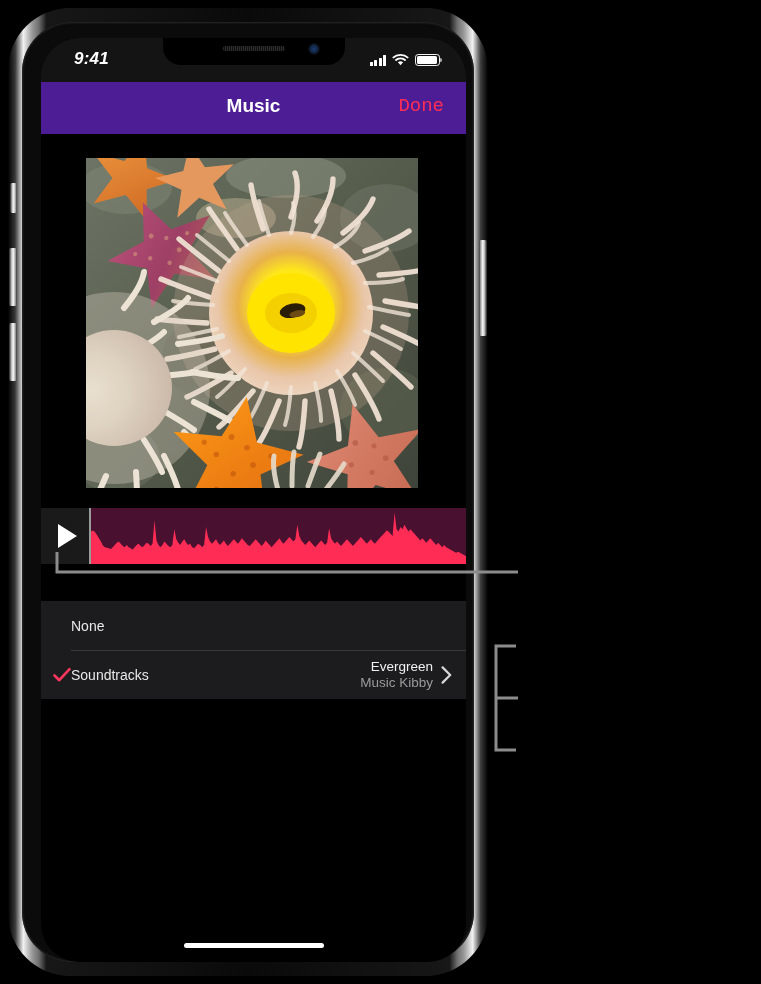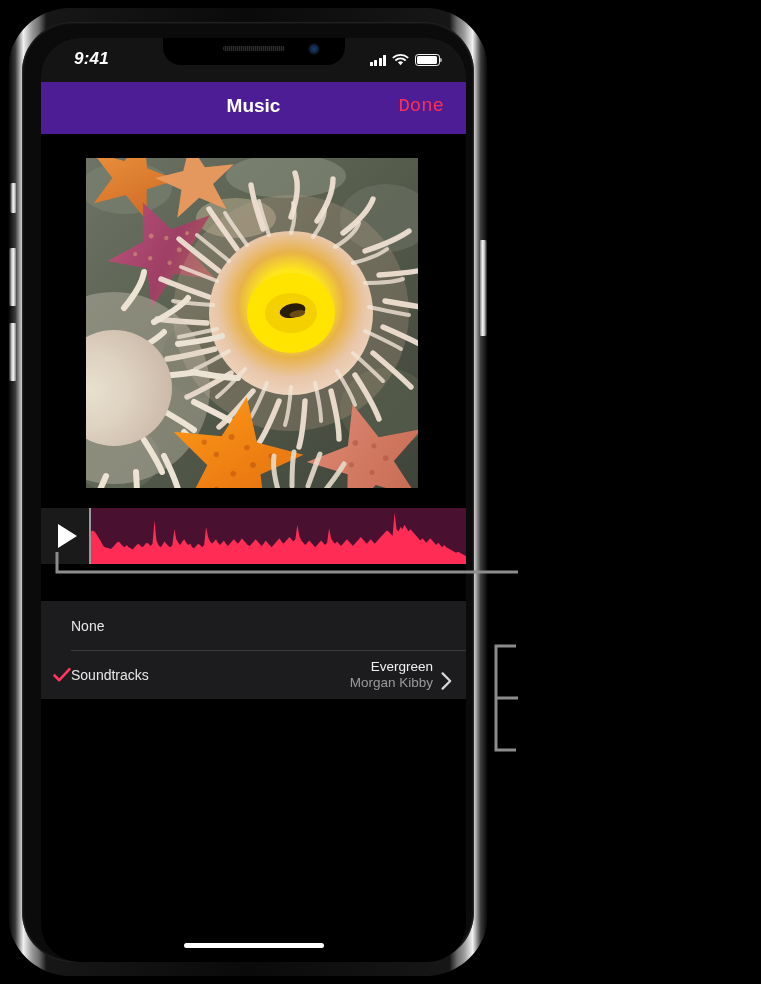--- a/index.html
+++ b/index.html
@@ -275,21 +275,21 @@
   }
   .row-label {
     margin-left: 30px;
     color: #e8e8e8;
     font-size: 14px;
   }
   .row-right {
     position: absolute;
     right: 14px;
     display: flex;
-    align-items: flex-end;
+    align-items: center;
     gap: 8px;
   }
   .row-meta {
     text-align: right;
     line-height: 1.18;
   }
   .meta-title { color: #f0f0f0; font-size: 13.5px; display:block; }
   .meta-artist { color: #9a9a9a; font-size: 13.5px; display:block; }
   .chevron {
     width: 11px; height: 18px;
@@ -560,21 +560,21 @@
           <div class="row-right"></div>
         </div>
         <div class="option-row">
           <svg class="row-check" viewBox="0 0 20 20">
             <path d="M2.5 10.5 L7.3 15.2 L17.5 4.2" stroke="#FF375F" stroke-width="2.6" stroke-linecap="round" stroke-linejoin="round" fill="none"></path>
           </svg>
           <span class="row-label">Soundtracks</span>
           <div class="row-right">
             <div class="row-meta">
               <span class="meta-title">Evergreen</span>
-              <span class="meta-artist">Morgan Kibby</span>
+              <span class="meta-artist">Music Kibby</span>
             </div>
             <svg class="chevron" viewBox="0 0 11 18">
               <path d="M1.6 1.4 L9.2 9 L1.6 16.6" stroke="#d8d8d8" stroke-width="2.2" stroke-linecap="round" stroke-linejoin="round" fill="none"></path>
             </svg>
           </div>
         </div>
       </div>
 
     <div id="home-indicator"></div>
   </div>

